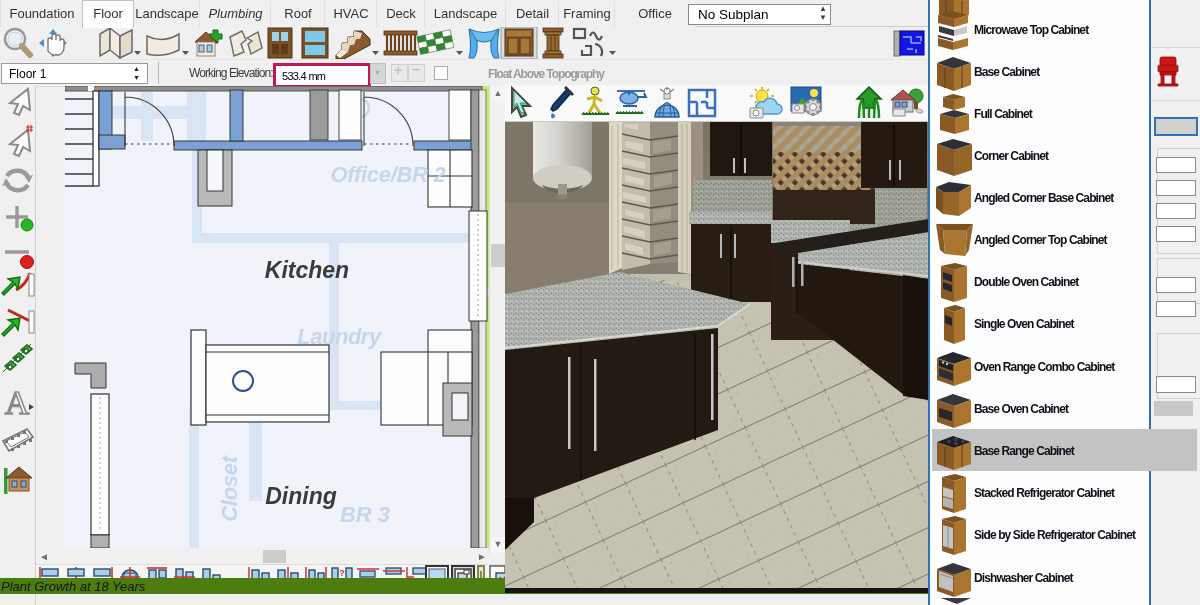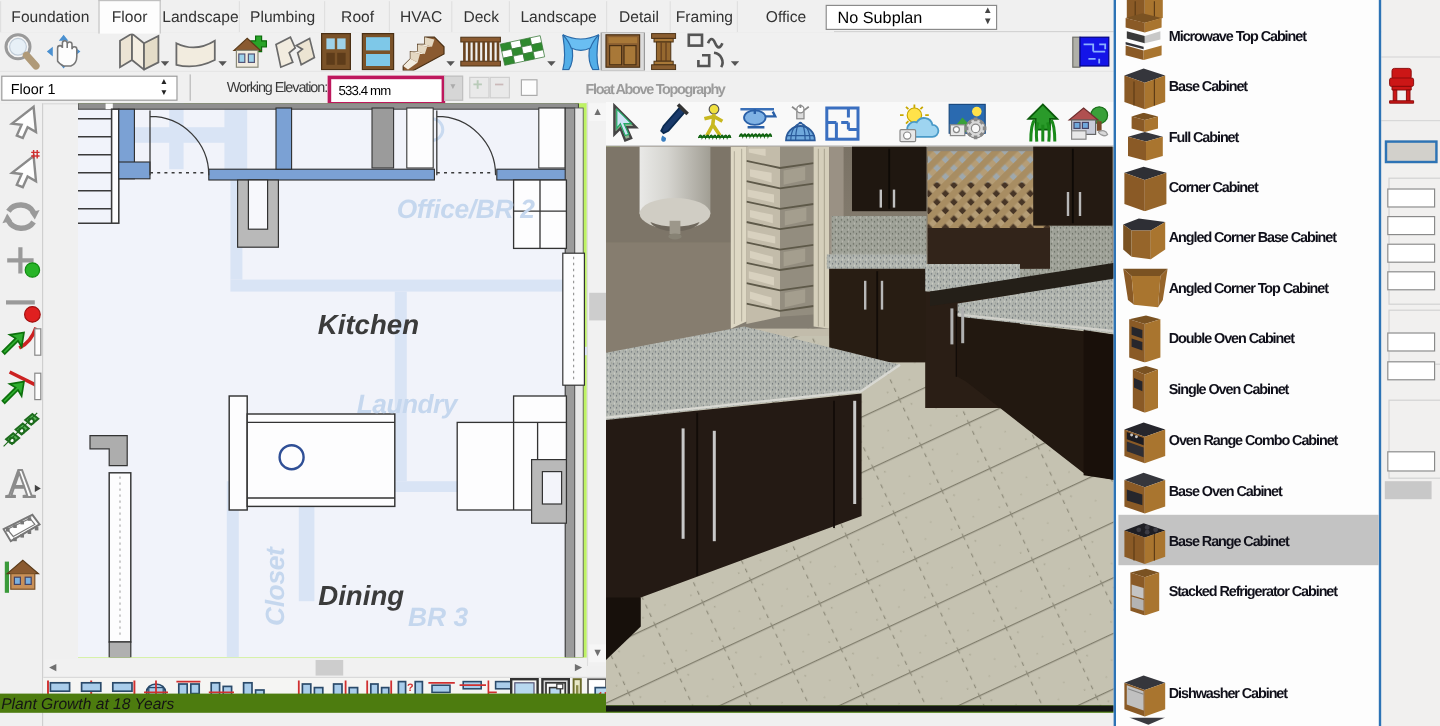--- a/index.html
+++ b/index.html
@@ -22,33 +22,33 @@
   #icondock{position:absolute;left:36px;top:564px;width:469px;height:26px;background:#f5f5f3;border-top:1px solid #dadada;box-sizing:border-box;}
   #status{position:absolute;left:0;top:578px;width:929px;height:15px;background:#4d7c0f;font-size:13px;color:#141414;padding-top:1px;font-style:italic;}
   #tb3d{position:absolute;left:505px;top:85px;width:424px;height:37px;background:#f9f9f9;border-bottom:1px solid #c9c9c9;box-sizing:border-box;}
   #view3d{position:absolute;left:505px;top:122px;width:424px;height:466px;}
   #blackbar{position:absolute;left:505px;top:588px;width:424px;height:5px;background:#151515;}
   
   #rpanel{position:absolute;left:1151px;top:0;width:49px;height:605px;background:#f1f0ef;}
   #dropdown{position:absolute;left:928px;top:0;width:223px;height:605px;background:#fdfdfd;border-left:2px solid #2d73b5;border-right:2px solid #2d73b5;box-sizing:border-box;}
   .ditem{position:absolute;left:2px;width:217px;height:42px;}
   .ditem .lbl{position:absolute;left:42px;top:15px;font-size:12px;letter-spacing:-0.9px;font-weight:bold;color:#10101a;white-space:nowrap;}
-  .ditem.sel{background:#c3c3c3;}
+  .ditem.sel{background:#c3c3c3;padding-left:48px;}
   .ditem svg{position:absolute;left:3px;top:2px;}
 </style>
 </head>
 <body>
 <div id="app">
 
 <div id="tabs">
   <div class="bot"></div>
   <div class="tab" style="left:0;width:82px;">Foundation</div>
   <div class="tab sel" style="left:82px;width:50px;">Floor</div>
   <div class="tab" style="left:133px;width:66px;">Landscape</div>
-  <div class="tab" style="left:199px;width:71px;">Plumbing</div>
+  <div class="tab" style="left:199px;width:71px;font-style:italic;">Plumbing</div>
   <div class="tab" style="left:270px;width:54px;">Roof</div>
   <div class="tab" style="left:324px;width:52px;">HVAC</div>
   <div class="tab" style="left:376px;width:48px;">Deck</div>
   <div class="tab" style="left:424px;width:81px;">Landscape</div>
   <div class="tab" style="left:505px;width:53px;">Detail</div>
   <div class="tab" style="left:558px;width:56px;">Framing</div>
   <div class="tab" style="left:614px;width:80px;">Office</div>
   <div class="ctl" style="left:688px;top:4px;width:141px;height:19px;background:#fff;border:1px solid #8a8a8a;font-size:13.5px;">
     <span style="position:absolute;left:9px;top:2px;">No Subplan</span>
     <span style="position:absolute;right:3px;top:-1px;font-size:8px;color:#444;">▲<br>▼</span>
@@ -875,20 +875,30 @@
   <div class="ditem" style="top:471px;">
     <svg width="40" height="40" viewBox="0 0 40 40">
       <polygon points="7,4 20,1 31,4 19,8" fill="#7a5222"></polygon>
       <polygon points="7,4 19,8 19,40 7,36" fill="#8a5a26"></polygon>
       <polygon points="19,8 31,4 31,36 19,40" fill="#a9752f"></polygon>
       <polygon points="8,14 18,17 18,26 8,23" fill="#c4c4c4"></polygon>
       <polygon points="8,24 18,27 18,36 8,33" fill="#b4b4b4"></polygon>
     </svg>
     <span class="lbl">Stacked Refrigerator Cabinet</span>
   </div>
+  <div class="ditem" style="top:513px;">
+    <svg width="40" height="40" viewBox="0 0 40 40">
+      <polygon points="7,4 20,1 31,4 19,8" fill="#7a5222"></polygon>
+      <polygon points="7,4 19,8 19,40 7,36" fill="#8a5a26"></polygon>
+      <polygon points="19,8 31,4 31,36 19,40" fill="#a9752f"></polygon>
+      <polygon points="8,10 18,13 18,34 8,31" fill="#c4c4c4"></polygon>
+      <path d="M13,11.5 V33" stroke="#8a8a8a" stroke-width="1"></path>
+    </svg>
+    <span class="lbl">Side by Side Refrigerator Cabinet</span>
+  </div>
   <div class="ditem" style="top:556px;">
     <svg width="40" height="40" viewBox="0 0 40 40">
       <polygon points="2,11 18,5 36,11 19,17" fill="#35363c"></polygon>
       <polygon points="2,11 19,17 19,39 2,33" fill="#8a5a26"></polygon>
       <polygon points="19,17 36,11 36,33 19,39" fill="#a9752f"></polygon>
       <polygon points="4,13 18,18 18,34 4,29" fill="#c0c0c0"></polygon>
       <path d="M5,16 L18,20.5" stroke="#888" stroke-width="1"></path>
     </svg>
     <span class="lbl">Dishwasher Cabinet</span>
   </div>

